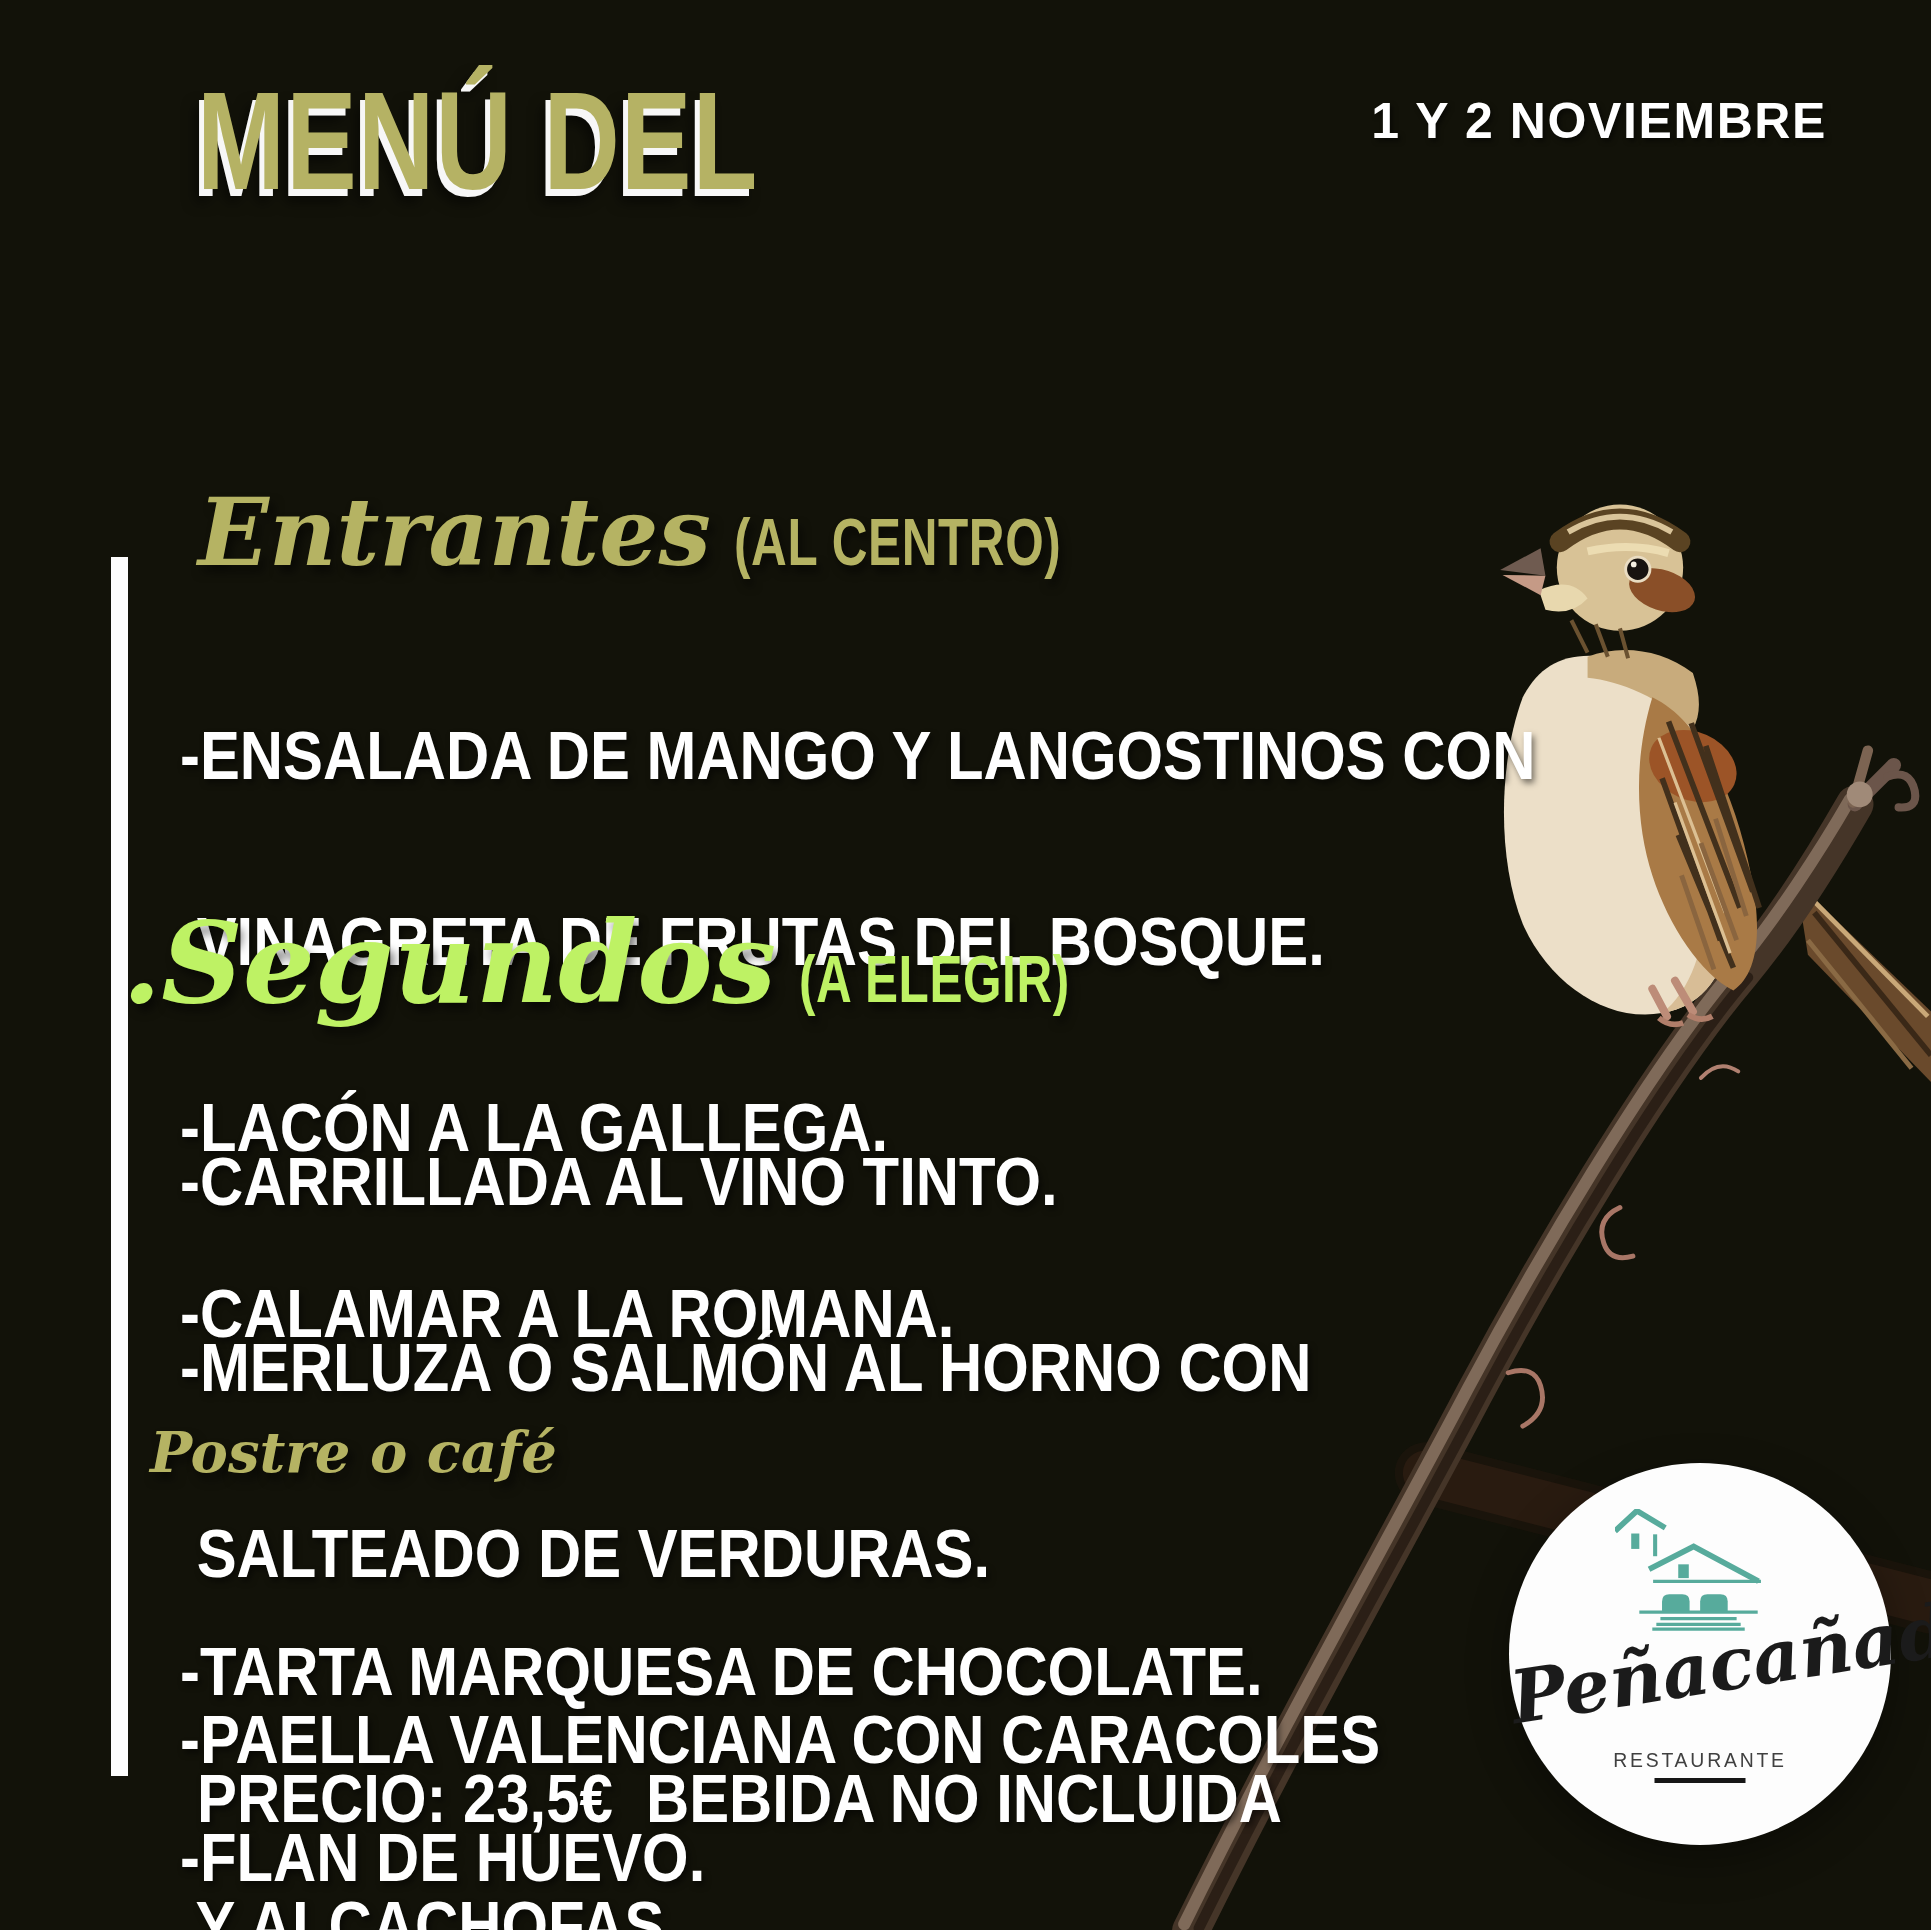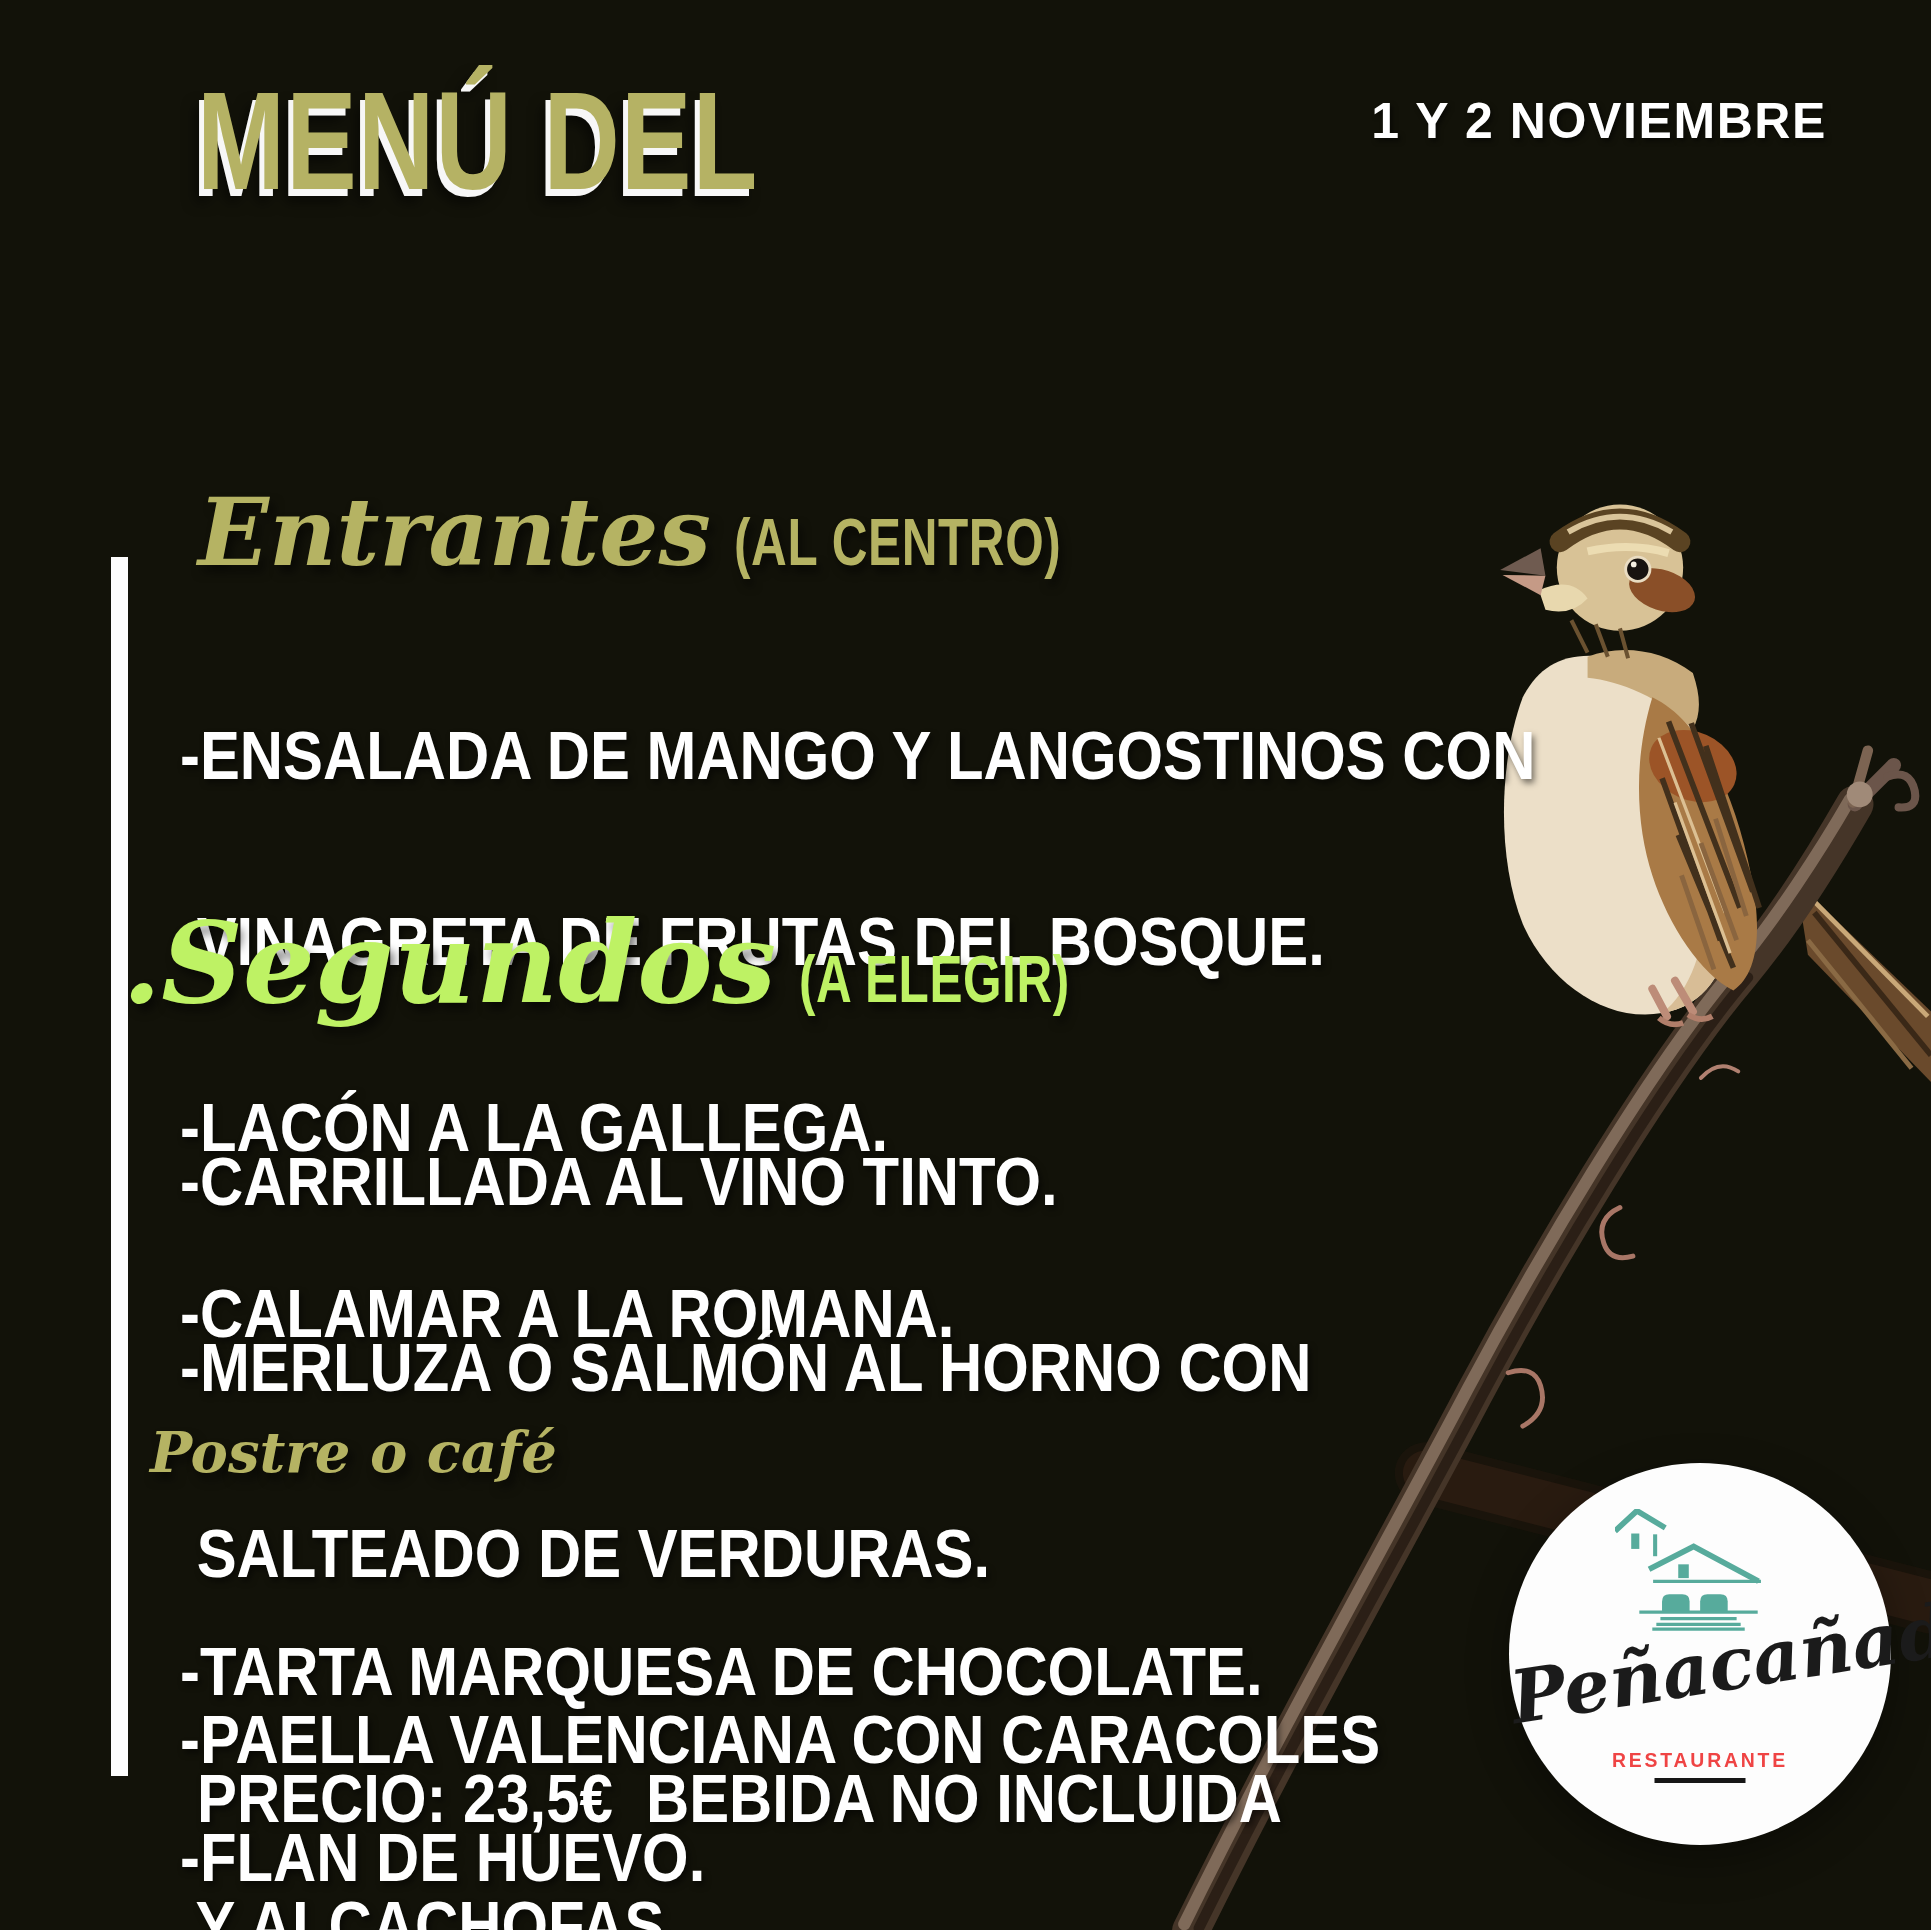--- a/index.html
+++ b/index.html
@@ -50,21 +50,21 @@
   .price{left:197px;top:1764px;z-index:6;color:#fff;font-size:68px;line-height:1;
          font-weight:bold;white-space:pre;text-shadow:3.2px 4px 6.5px rgba(0,0,0,.5);}
   
   .logo{left:1509px;top:1463px;width:382px;height:382px;border-radius:50%;
         background:#fdfdfd;z-index:5;box-shadow:0 14.6px 41px rgba(0,0,0,.35);}
   .logo .icon{position:absolute;left:106px;top:46px;}
   .logo .name{position:absolute;left:0;right:0;top:169px;text-align:center;
         font-size:73px;line-height:1;color:#1b1b1b;font-style:italic;font-weight:bold;
         font-family:"DejaVu Serif",serif;transform:rotate(-9deg);}
   .logo .sub{position:absolute;left:0;right:0;top:286px;text-align:center;
-        font-size:19.4px;font-weight:bold;letter-spacing:2.8px;color:#ef4444;}
+        font-size:19.4px;font-weight:normal;letter-spacing:2.8px;color:#404040;}
   .logo .uline{position:absolute;left:50%;top:315px;transform:translateX(-50%);
         width:91px;height:4.9px;background:#161616;}
   .birdwrap{left:1134px;top:454px;z-index:2;}
 </style>
 </head>
 <body>
 
 <div class="stage">
   <div class="bg"></div>
   <div class="vignette"></div>

